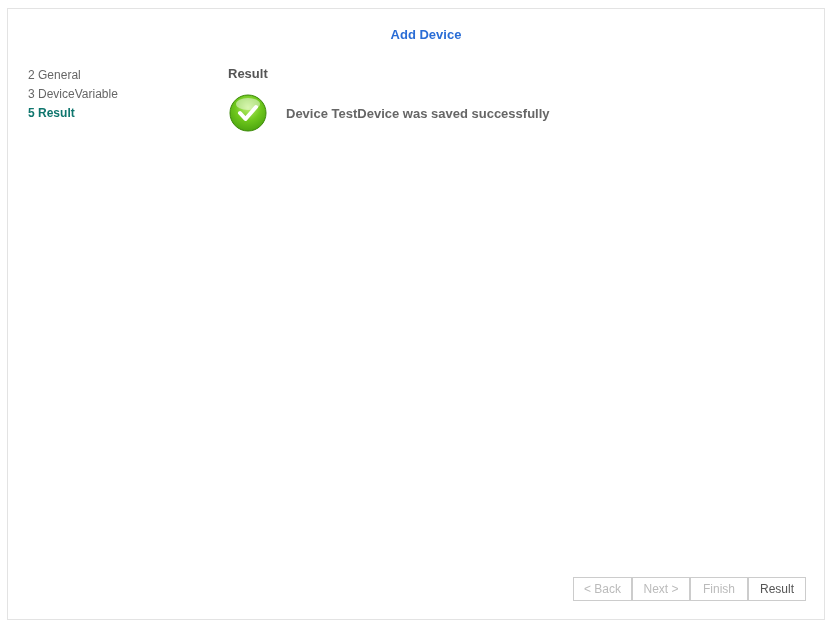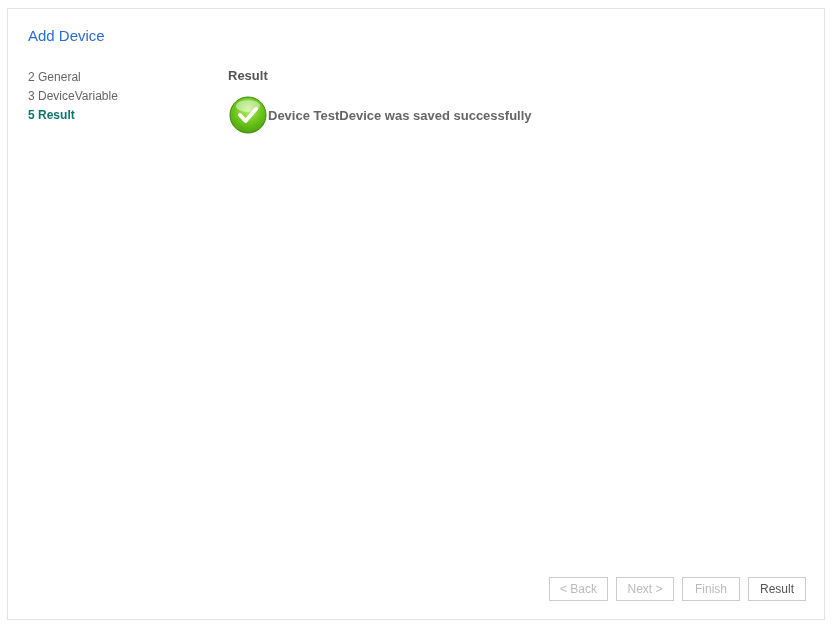--- a/index.html
+++ b/index.html
@@ -15,23 +15,24 @@
     .dialog {
       width: 818px;
       height: 612px;
       margin: 8px auto;
       border: 1px solid #e3e3e3;
       background: #fff;
       position: relative;
     }
     .page-title {
       color: #2a6dd6;
-      font-weight: normal;
-      font-size: 15px;
+      font-weight: bold;
+      font-size: 13px;
       padding: 18px 0 0 20px;
+      text-align: center;
     }
     .content {
       display: flex;
       padding: 24px 20px 0 20px;
       gap: 0;
     }
     .sidebar {
       width: 200px;
       flex-shrink: 0;
     }
@@ -50,36 +51,37 @@
     }
     .result-header {
       font-weight: bold;
       font-size: 13px;
       color: #555;
       margin-bottom: 12px;
     }
     .result-row {
       display: flex;
       align-items: center;
+      gap: 18px;
     }
     .result-message {
       font-weight: bold;
       color: #666;
       font-size: 13px;
     }
     .success-icon-wrap {
       width: 40px;
       height: 40px;
     }
     .button-bar {
       position: absolute;
       bottom: 18px;
       right: 18px;
       display: flex;
-      gap: 8px;
+      gap: 0;
       margin-top: 48px;
     }
     .btn {
       min-width: 58px;
       height: 24px;
       border: 1px solid #ccc;
       background: #fff;
       color: #555;
       font-size: 12px;
       padding: 0 10px;

